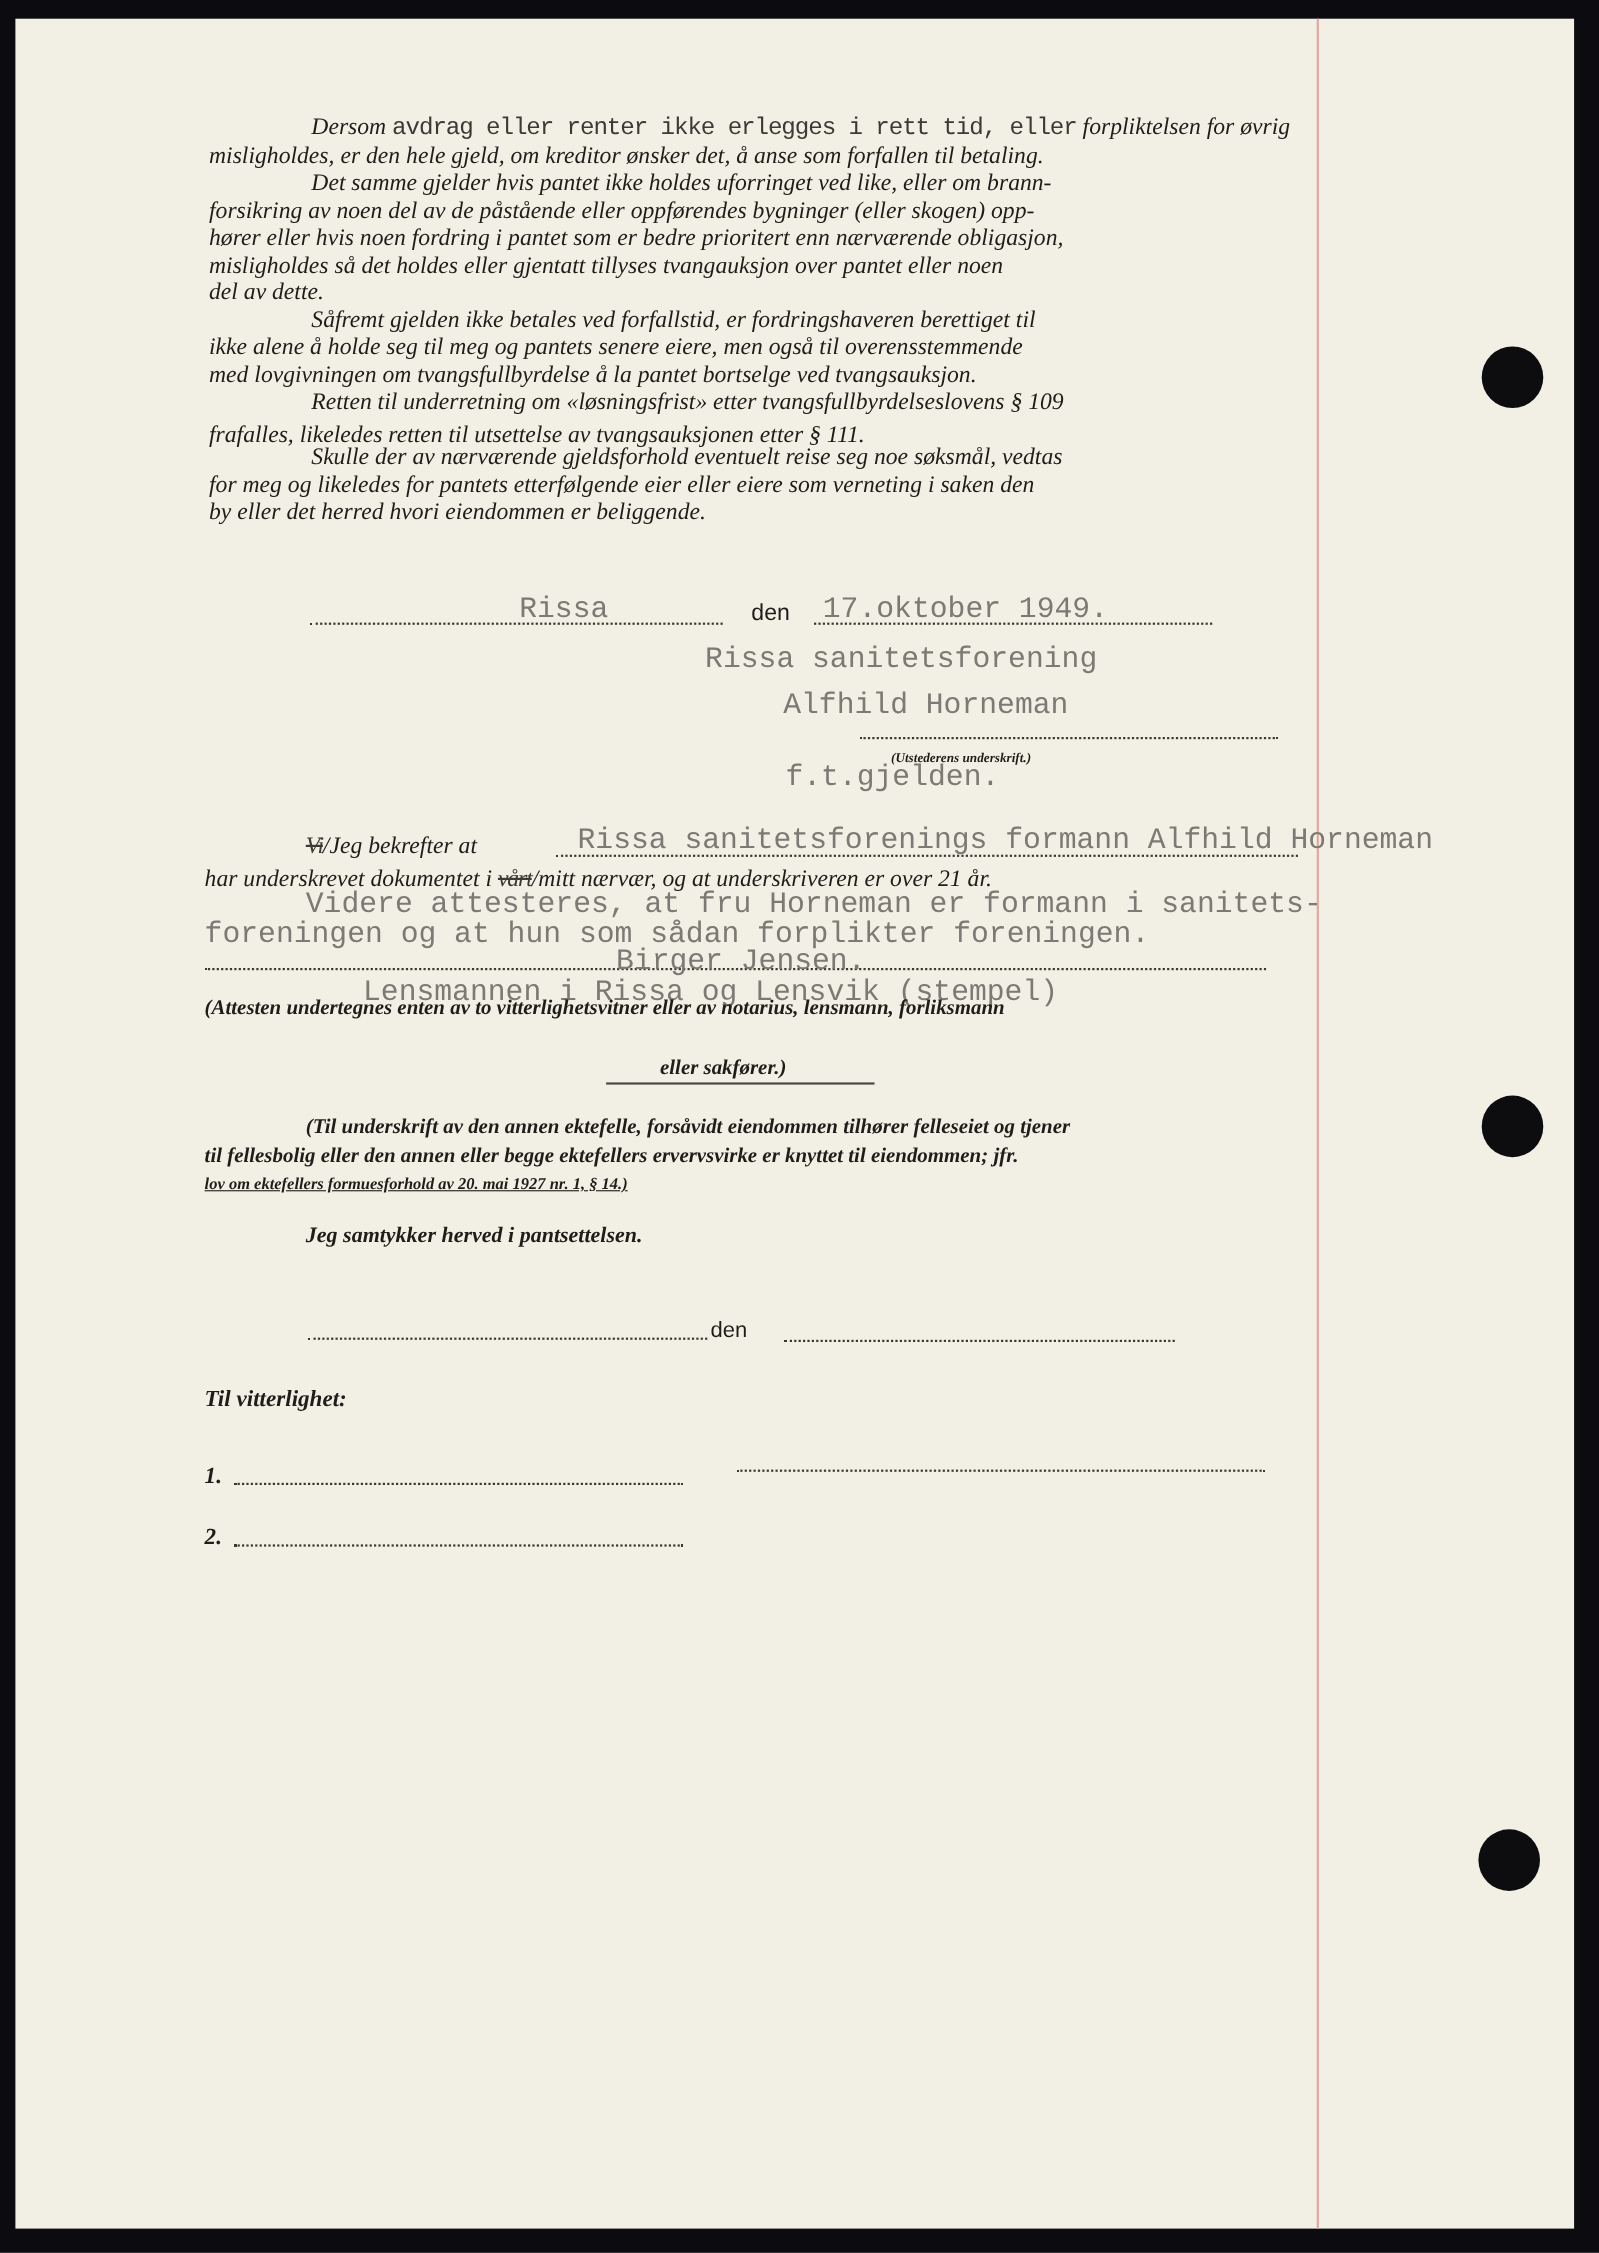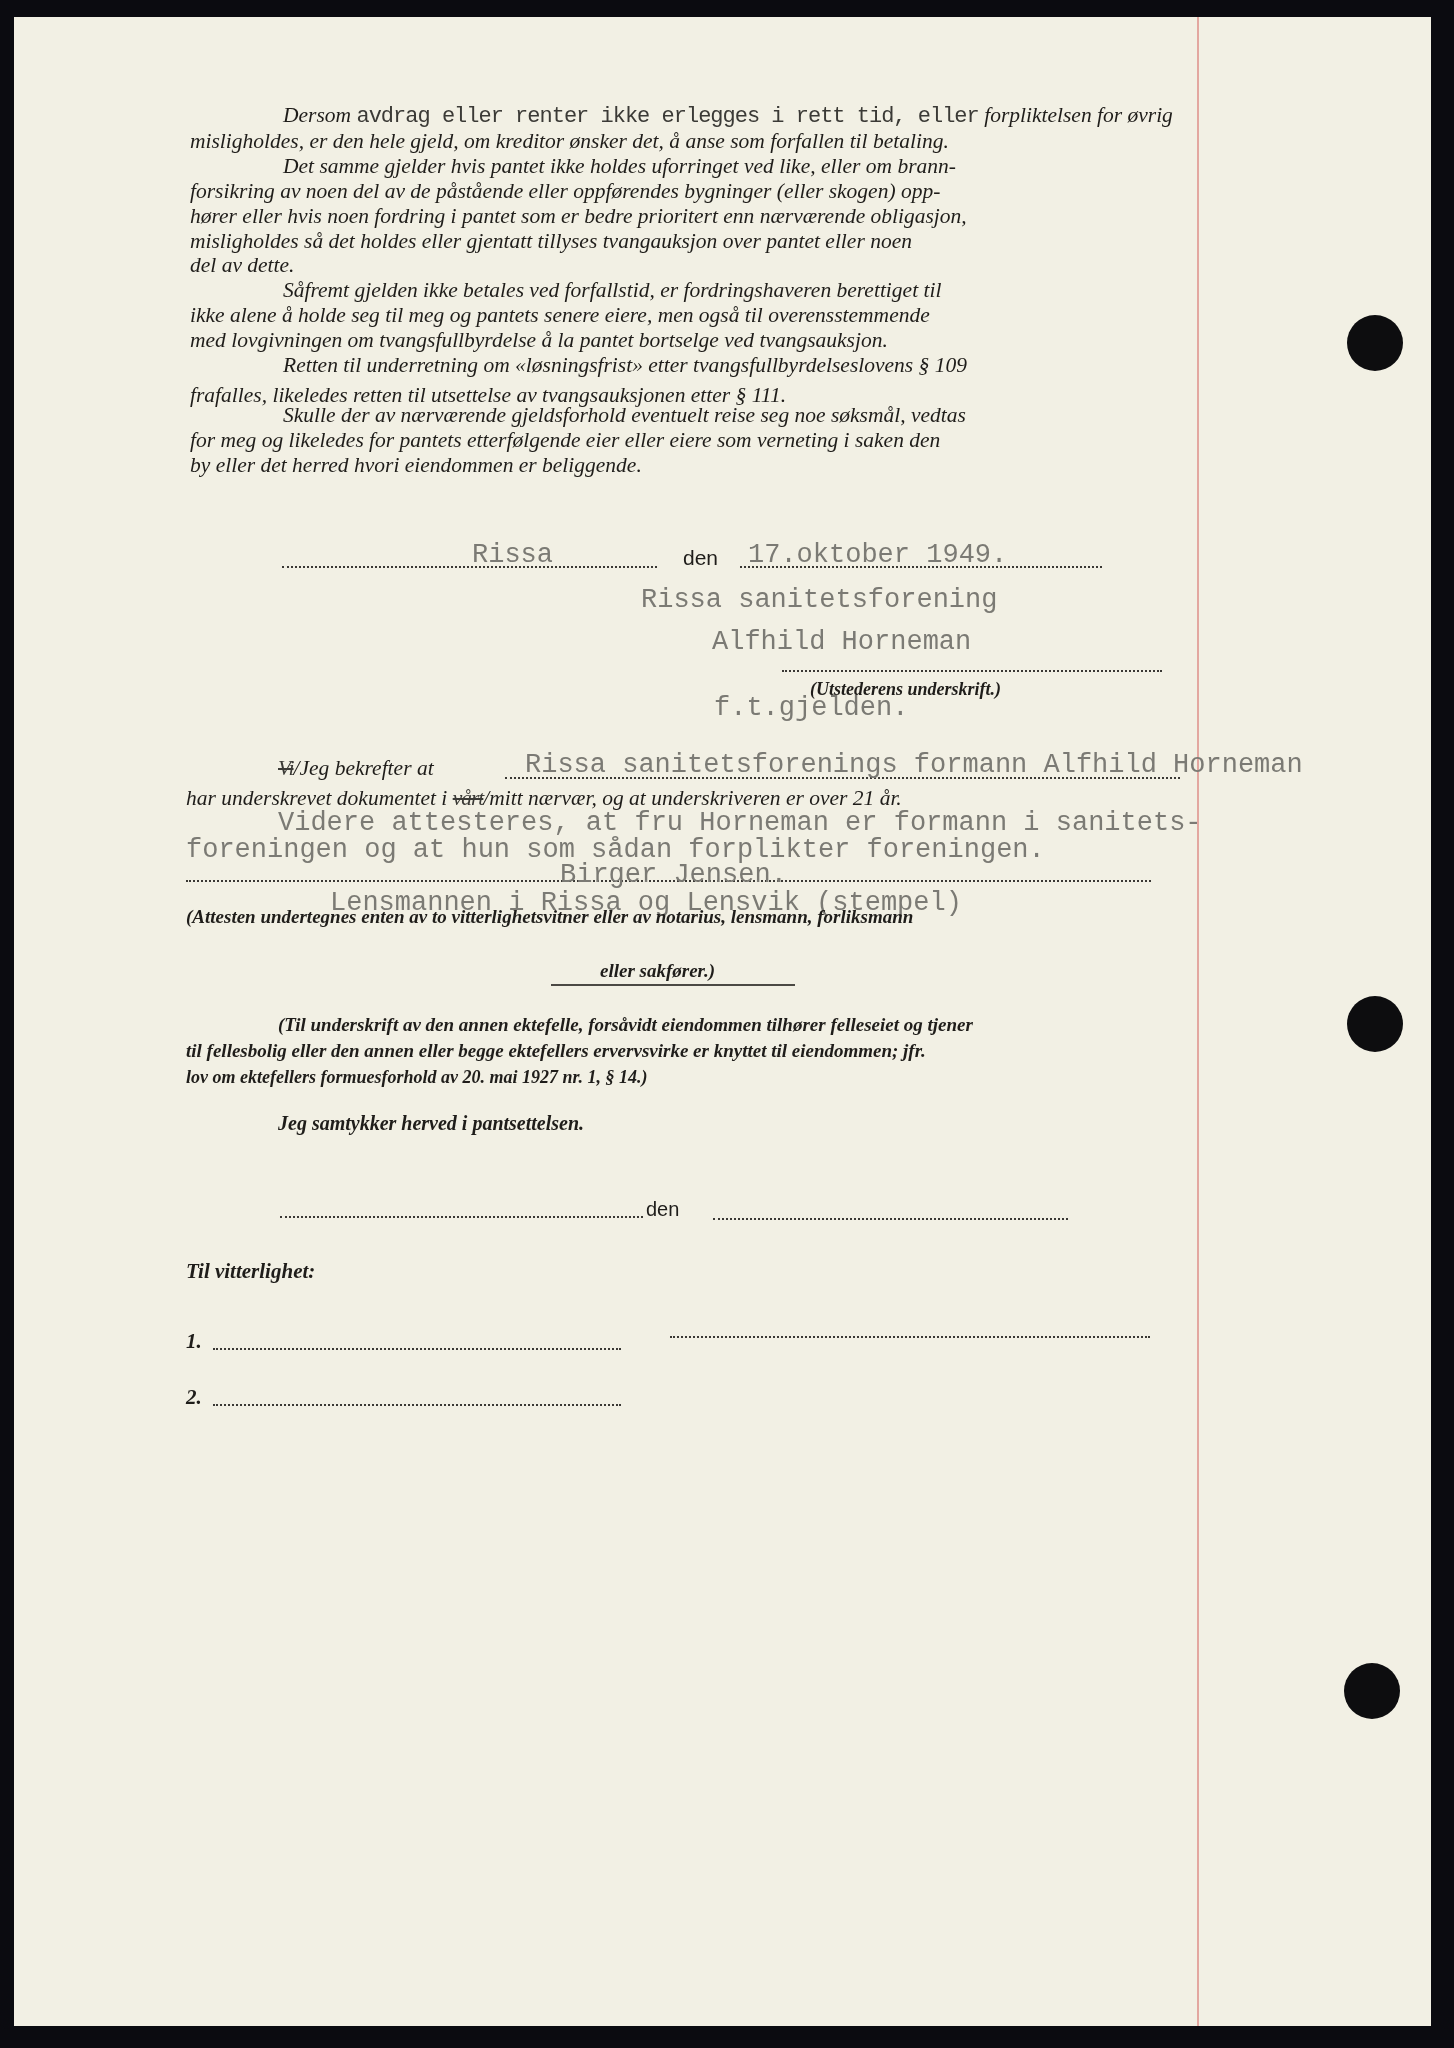--- a/index.html
+++ b/index.html
@@ -29,21 +29,21 @@
   }
   .print {
     position: absolute;
     font-family: "Liberation Serif", serif;
     font-style: italic;
     color: #1f1d1a;
     font-size: 21.5px;
     line-height: 23.5px;
     white-space: nowrap;
   }
-  .print.small { font-size: 18px; line-height: 22px; font-weight: bold; }
+  .print.small { font-size: 12px; line-height: 22px; font-weight: bold; }
   .typed {
     position: absolute;
     font-family: "Liberation Mono", monospace;
     color: #7b7a74;
     font-size: 27px;
     line-height: 30px;
     white-space: nowrap;
   }
   .dots {
     position: absolute;
@@ -125,21 +125,21 @@
 <div class="typed" style="left:560px; top:860px;">Birger Jensen.</div>
 <div class="typed" style="left:330px; top:888px;">Lensmannen i Rissa og Lensvik (stempel)</div>
 
 <div class="print small" style="left:186px; top:906px; font-size:19px;">(Attesten undertegnes enten av to vitterlighetsvitner eller av notarius, lensmann, forliksmann</div>
 <div class="print small" style="left:600px; top:960px; font-size:19px;">eller sakfører.)</div>
 
 <div class="rule" style="left:551px; top:984px; width:244px;"></div>
 
 <div class="print small" style="left:278px; top:1014px; font-size:19px;">(Til underskrift av den annen ektefelle, forsåvidt eiendommen tilhører felleseiet og tjener</div>
 <div class="print small" style="left:186px; top:1040px; font-size:19px;">til fellesbolig eller den annen eller begge ektefellers ervervsvirke er knyttet til eiendommen; jfr.</div>
-<div class="print small" style="left:186px; top:1066px; font-size:18px;">lov om ektefellers formuesforhold av 20. mai 1927 nr. 1, § 14.)</div>
+<div class="print small" style="left:186px; top:1066px; font-size:15px;text-decoration:underline;">lov om ektefellers formuesforhold av 20. mai 1927 nr. 1, § 14.)</div>
 
 <div class="print small" style="left:278px; top:1112px; font-size:20px;">Jeg samtykker herved i pantsettelsen.</div>
 
 <div class="dots" style="left:280px; top:1216px; width:363px;"></div>
 <div class="print" style="left:646px; top:1198px; font-style:normal; font-family:'Liberation Sans', sans-serif; font-size:20px;">den</div>
 <div class="dots" style="left:713px; top:1218px; width:355px;"></div>
 
 <div class="print small" style="left:186px; top:1260px; font-size:21px;">Til vitterlighet:</div>
 
 <div class="print small" style="left:186px; top:1330px; font-size:21px;">1.</div>

